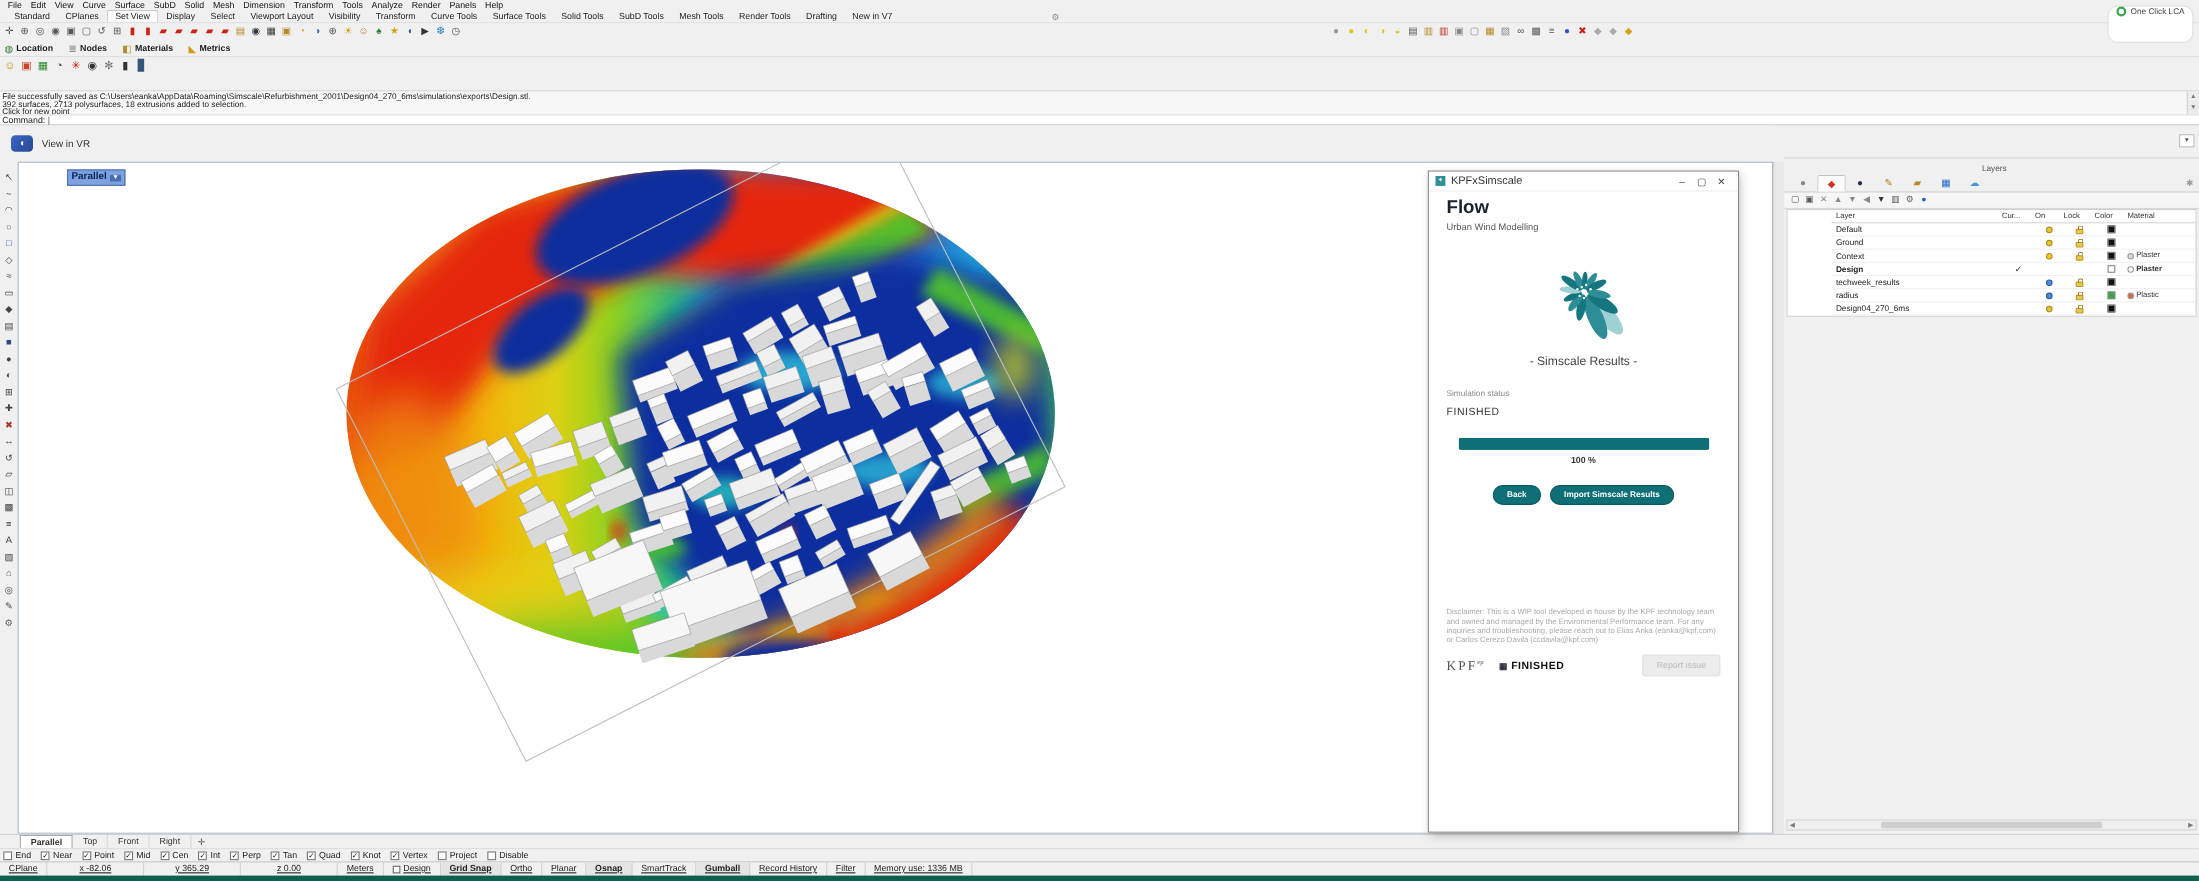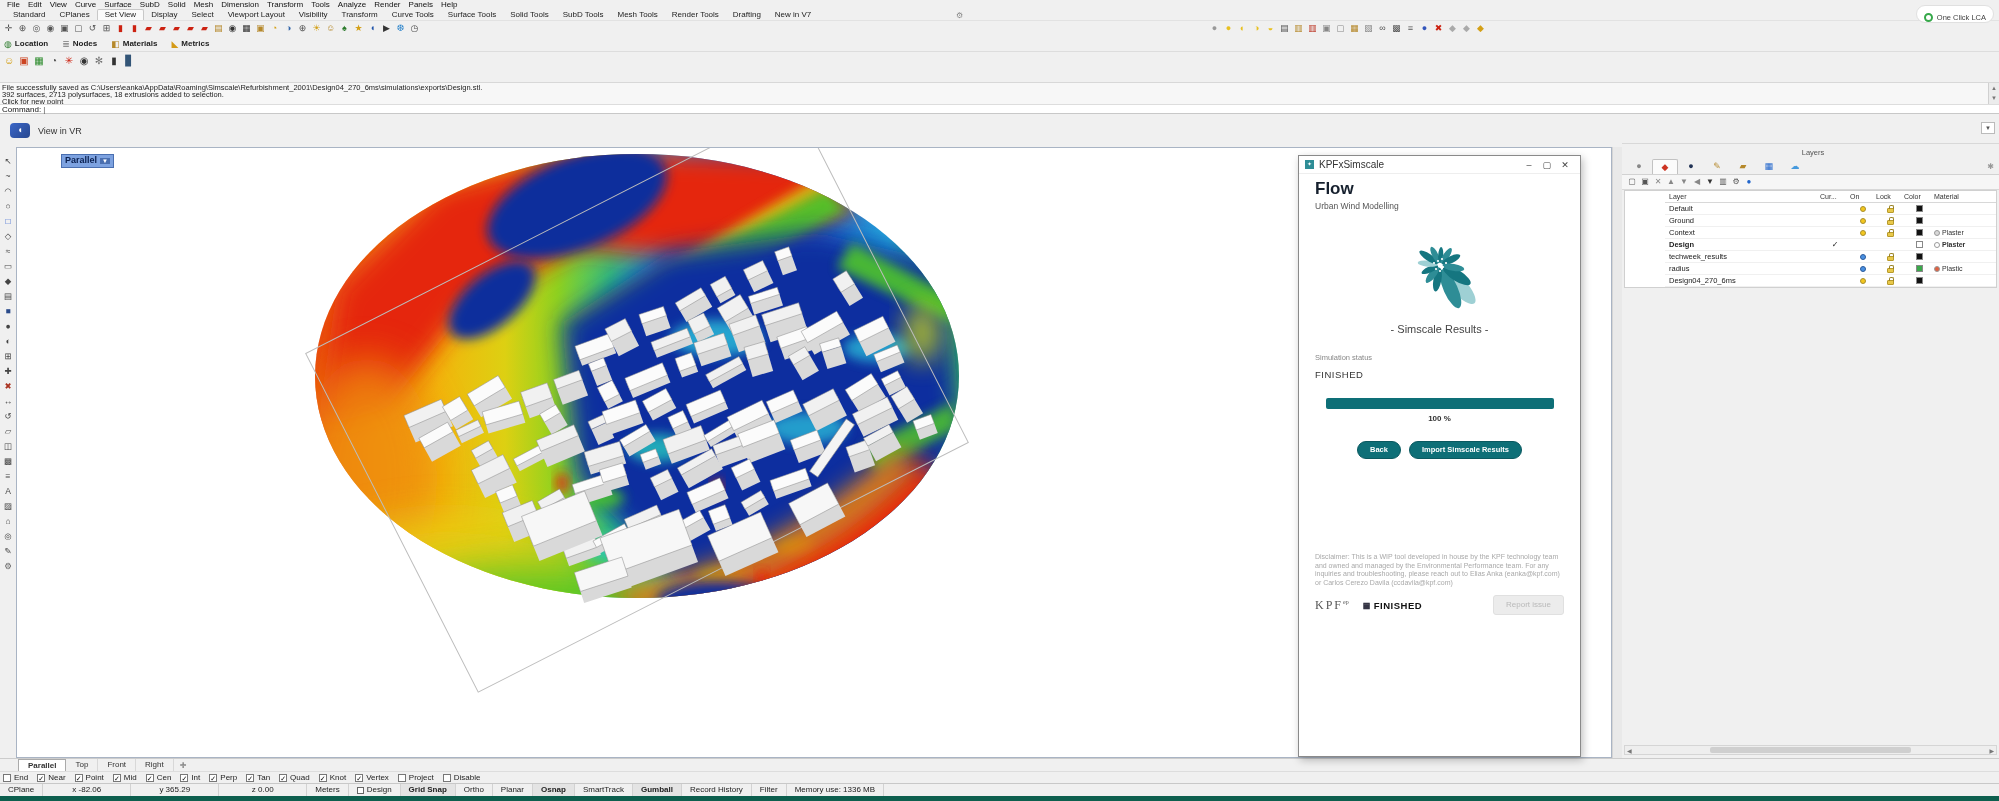--- a/index.html
+++ b/index.html
@@ -100,27 +100,27 @@
 
   
   .vtabs { position:absolute; top:758px; left:0; width:100%; height:13px; background:#f0f0f0; display:flex; align-items:center; padding-left:18px; border-top:1px solid #ccc; }
   .vtab { font-size:8px; color:#333; padding:0 9px; line-height:12px; border-right:1px solid #d8d8d8; }
   .vtab.active { background:#fff; border:1px solid #aaa; border-bottom:none; font-weight:bold; }
   .vtab-add { font-size:8px; color:#555; padding:0 6px; }
   .osnaprow { position:absolute; top:771px; left:0; width:100%; height:12px; background:#f0f0f0; display:flex; align-items:center; padding-left:3px; border-top:1px solid #ddd; }
   .os-item { display:flex; align-items:center; margin-right:9px; font-size:8px; color:#222; }
   .cb { width:8px; height:8px; border:1px solid #777; background:#fff; margin-right:3px; font-size:7px; line-height:7px; text-align:center; color:#111; }
   .statusbar { position:absolute; top:783px; left:0; width:100%; height:13px; background:#f0f0f0; display:flex; align-items:stretch; border-top:1px solid #c8c8c8; }
-  .scell { font-size:8px; color:#222; line-height:12px; padding:0 8px; border-right:1px solid #d2d2d2; white-space:nowrap; display:flex; align-items:center; }
+  .scell { font-size:8px; color:#222; line-height:12px; padding:0 8px; border-right:1px solid #d2d2d2; white-space:nowrap; display:flex; align-items:center;text-decoration:underline; }
   .scell.wide { min-width:88px; justify-content:center; }
   .scell.active { font-weight:bold; background:#e4e4e4; }
   .lswatch { width:7px; height:7px; border:1px solid #666; background:#fff; margin-right:3px; }
   .greenbar { position:absolute; top:796px; left:0; width:100%; height:5px; background:#0d5f4e; }
 
-  .lca { position:absolute; top:5px; right:5px; height:18px; background:#fff; border:1px solid #e0e0e0; border-radius:9px; display:flex; align-items:flex-end; padding:0 7px; }
+  .lca { position:absolute; top:5px; right:5px; height:34px; background:#fff; border:1px solid #e0e0e0; border-radius:9px; display:flex; align-items:flex-start; padding:0 7px; }
   .lca .ring { width:9px; height:9px; border:2px solid #36a84a; border-radius:50%; margin-right:4px; }
   .lca .t { font-size:7.5px; color:#444; }
 </style>
 </head>
 <body>
 
 <div class="menubar">
     <span class="menu-item">File</span>
     <span class="menu-item">Edit</span>
     <span class="menu-item">View</span>

